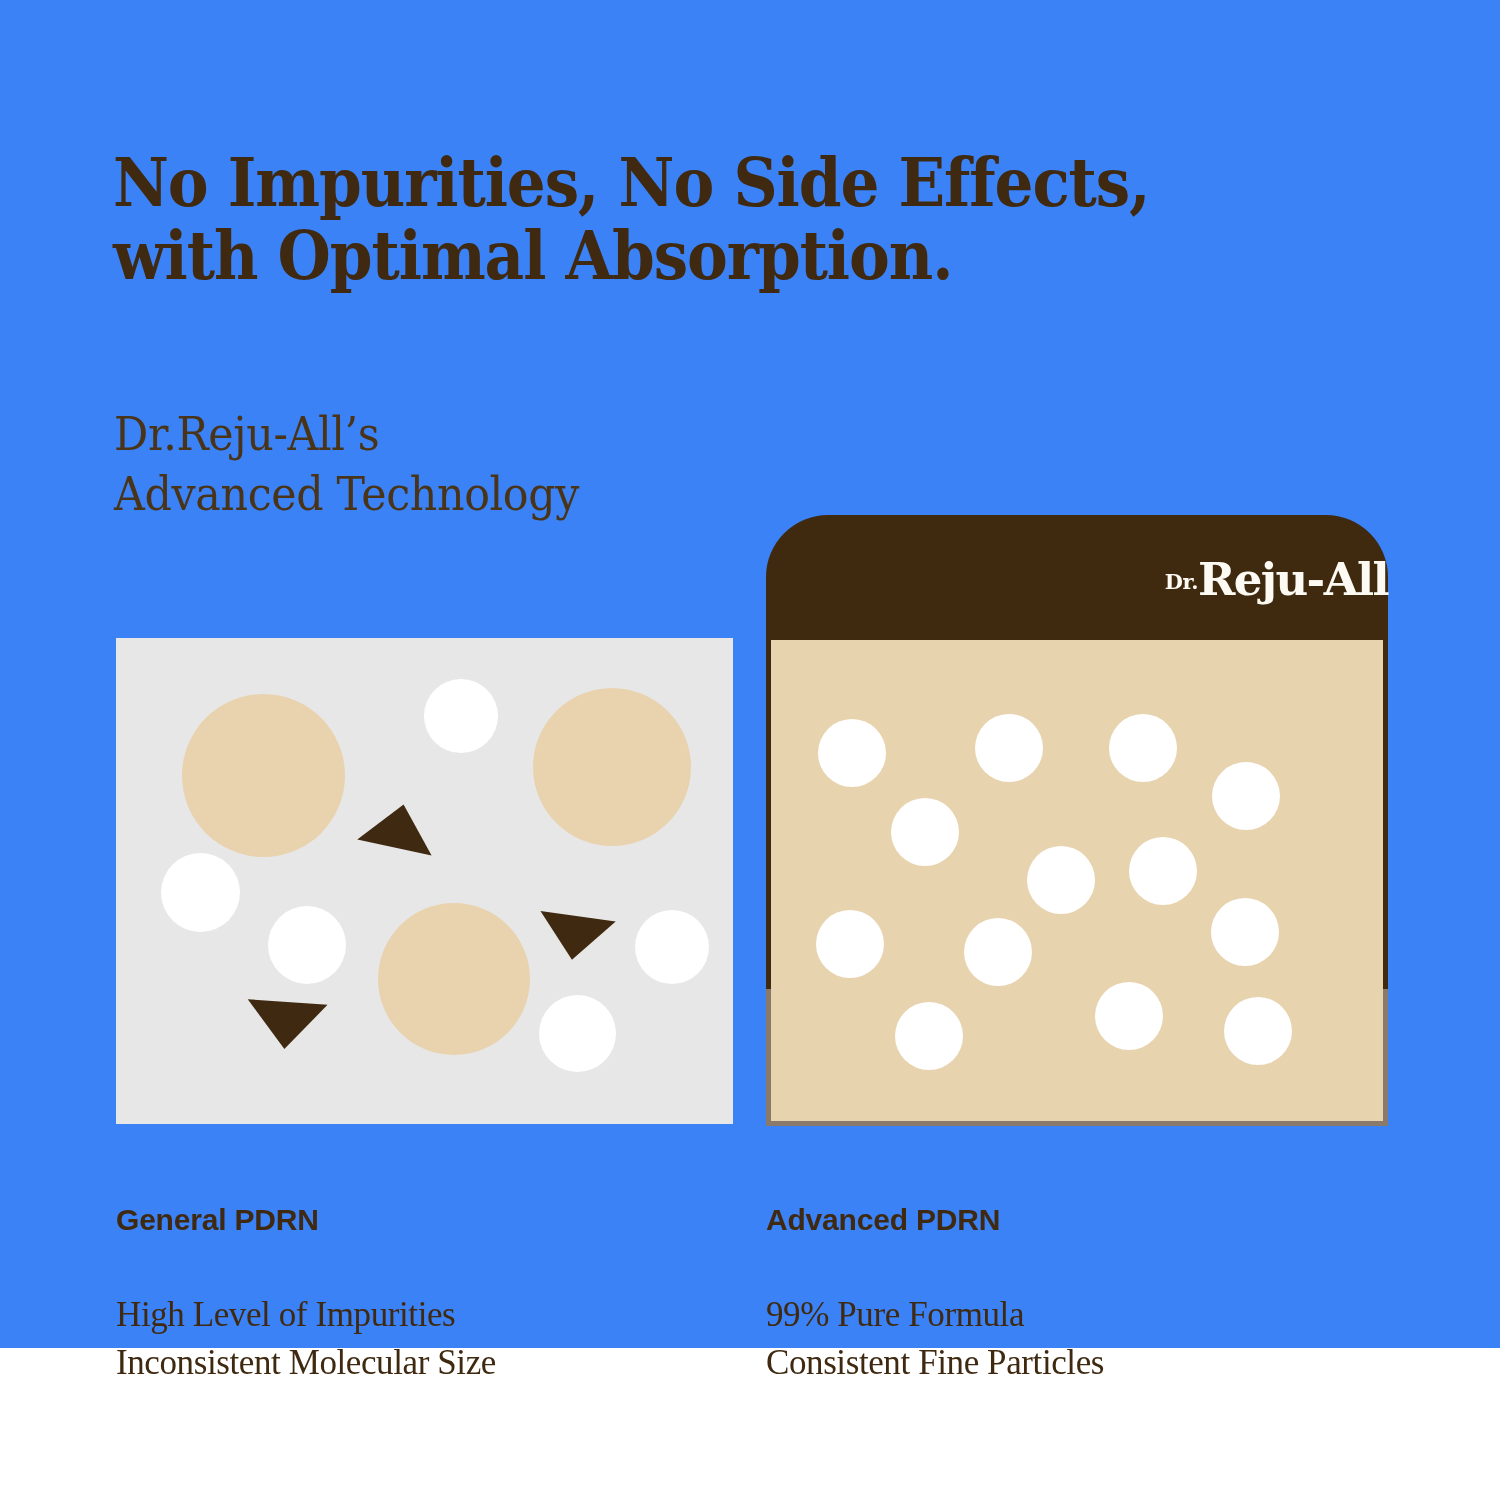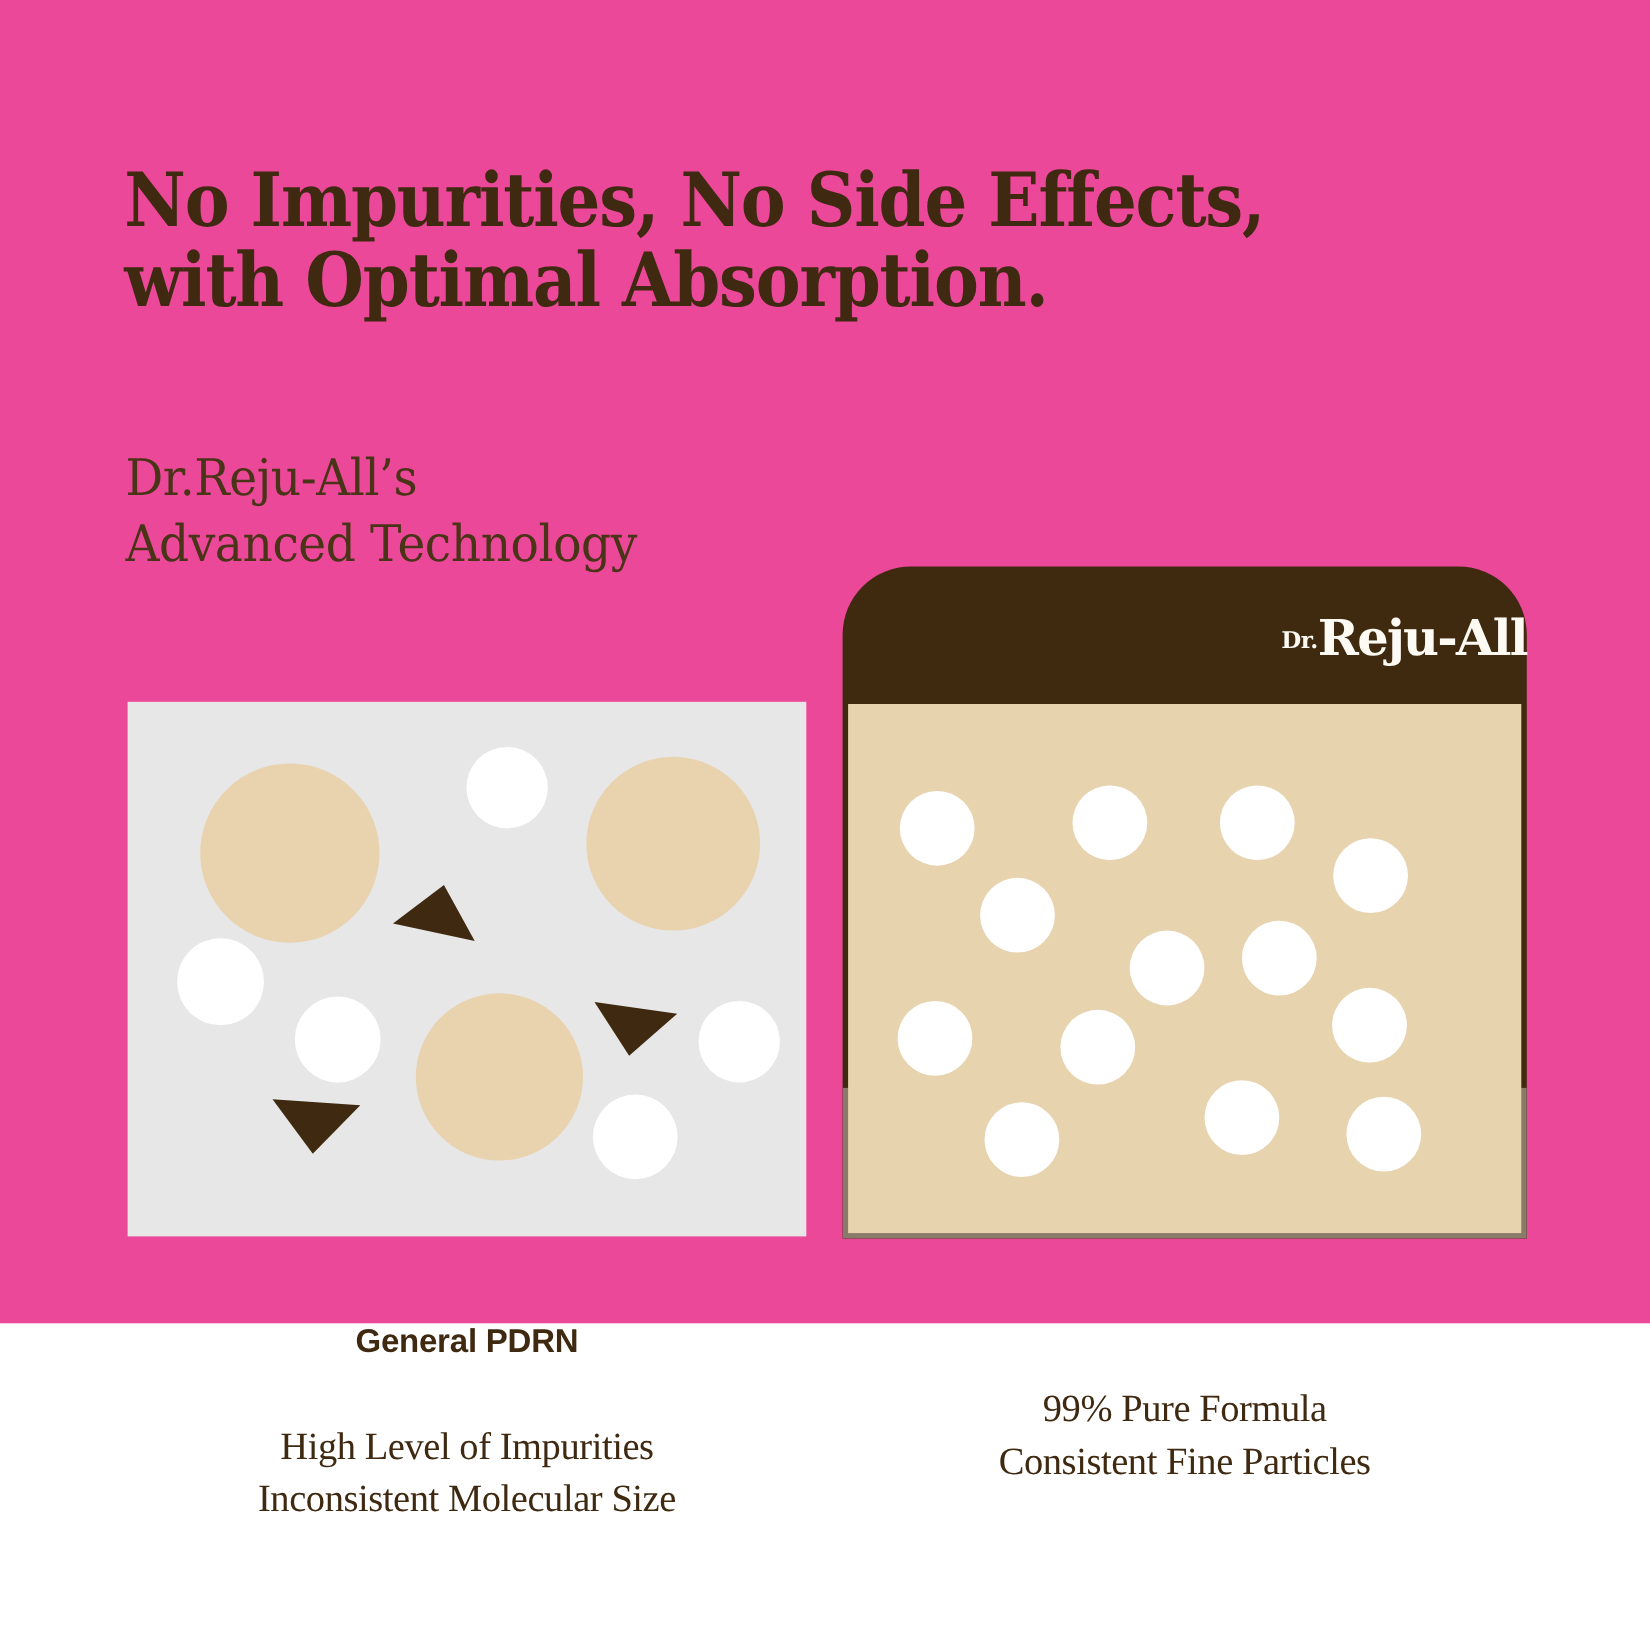--- a/index.html
+++ b/index.html
@@ -4,22 +4,22 @@
 <style>
   * { margin:0; padding:0; box-sizing:border-box; }
   html, body {
     width:1500px; height:1500px;
     background:#ffffff;
     font-family:"Liberation Sans", sans-serif;
     overflow:hidden;
   }
   #page {
     position:relative;
-    width:1500px; height:1203px;
-    background:#ec4899;
+    width:1500px; height:1348px;
+    background:#3b82f6;
   }
 
   
   #headline {
     position:absolute;
     left:113px; top:146px;
     width:1250px;
     font-family:"DejaVu Serif", serif;
     font-weight:700;
     font-size:68px;
@@ -107,21 +107,21 @@
     font-size:21px;
     vertical-align:super;
     letter-spacing:-0.5px;
   }
   #adv-logo .name {
     font-size:45px;
     letter-spacing:-1.6px;
   }
 
   
-  .caption-block { position:absolute; text-align:center; }
+  .caption-block { position:absolute; }
   #caption-left  { left:116px; top:1203px; width:617px; }
   #caption-right { left:766px; top:1203px; width:622px; }
   .cap-title {
     font-size:30px;
     font-weight:700;
     color:#3f2a11;
     letter-spacing:-0.2px;
   }
   .cap-lines {
     margin-top:54px;
@@ -183,17 +183,18 @@
     </div>
   </div>
 
   <div id="caption-left" class="caption-block">
     <div class="cap-title">General PDRN</div>
     <div class="cap-lines">High Level of Impurities
 Inconsistent Molecular Size</div>
   </div>
 
   <div id="caption-right" class="caption-block">
+    <div class="cap-title">Advanced PDRN</div>
     <div class="cap-lines">99% Pure Formula
 Consistent Fine Particles</div>
   </div>
 
 </div>
 
 </body></html>

